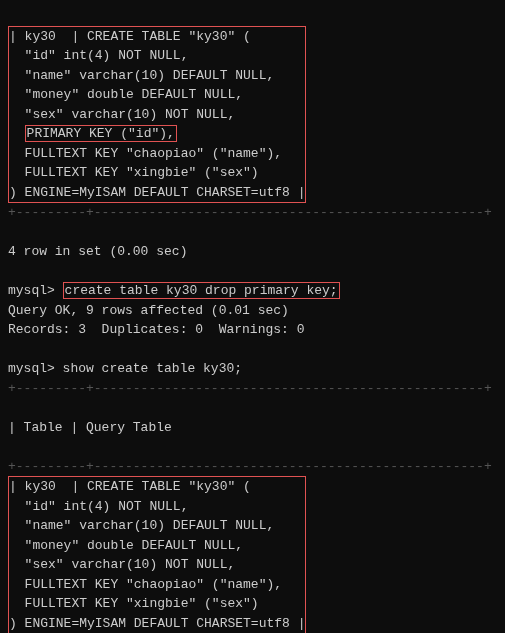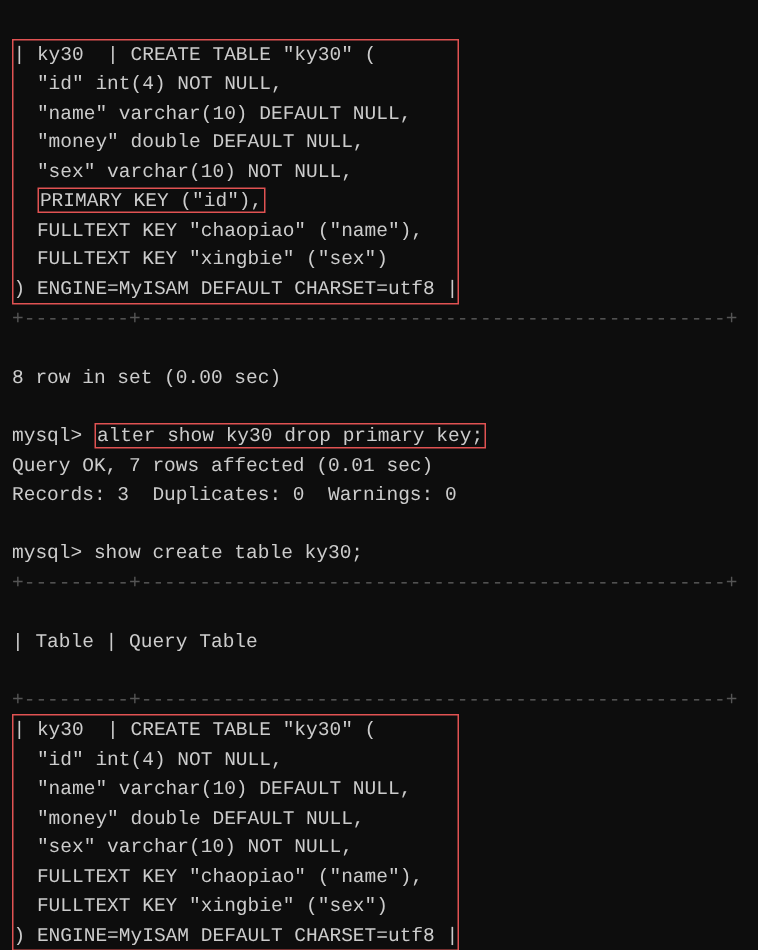--- a/index.html
+++ b/index.html
@@ -47,24 +47,24 @@
   "id" int(4) NOT NULL,
   "name" varchar(10) DEFAULT NULL,
   "money" double DEFAULT NULL,
   "sex" varchar(10) NOT NULL,
   <span style="border:1.5px solid #e05252; display:inline; padding:0 1px;">PRIMARY KEY ("id"),</span>
   FULLTEXT KEY "chaopiao" ("name"),
   FULLTEXT KEY "xingbie" ("sex")
 ) ENGINE=MyISAM DEFAULT CHARSET=utf8 |</span></span>
 <span class="separator">+---------+--------------------------------------------------+</span>
 <span> </span>
-<span>8 row in set (0.00 sec)</span>
+<span>4 row in set (0.00 sec)</span>
 <span> </span>
-<span>mysql&gt; <span style="border:1.5px solid #e05252; display:inline; padding:0 1px;">alter show ky30 drop primary key;</span></span>
-<span>Query OK, 7 rows affected (0.01 sec)</span>
+<span>mysql&gt; <span style="border:1.5px solid #e05252; display:inline; padding:0 1px;">create table ky30 drop primary key;</span></span>
+<span>Query OK, 9 rows affected (0.01 sec)</span>
 <span>Records: 3  Duplicates: 0  Warnings: 0</span>
 <span> </span>
 <span>mysql&gt; show create table ky30;</span>
 <span class="separator">+---------+--------------------------------------------------+</span>
 <span> </span>
 <span>| Table | Query Table</span>
 <span> </span>
 <span class="separator">+---------+--------------------------------------------------+</span>
 <span><span class="block2">| ky30  | CREATE TABLE "ky30" (
   "id" int(4) NOT NULL,

